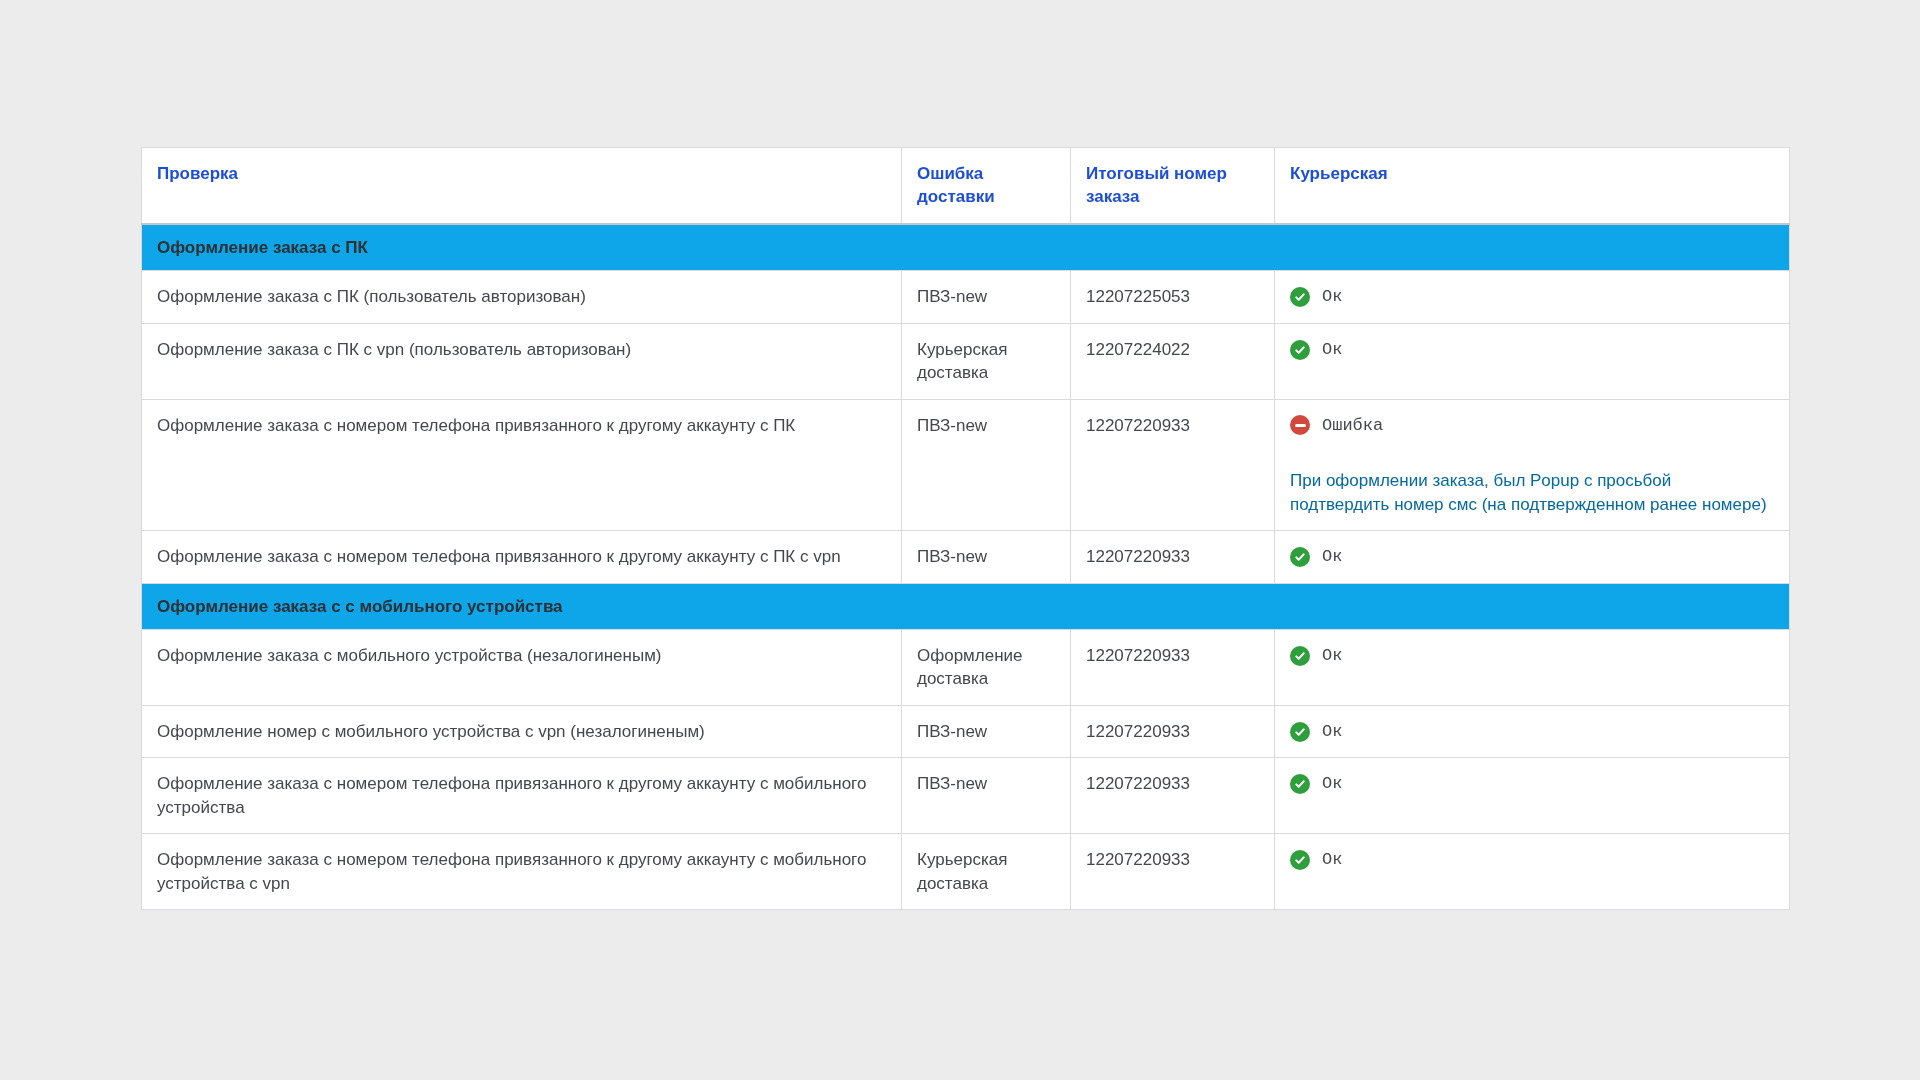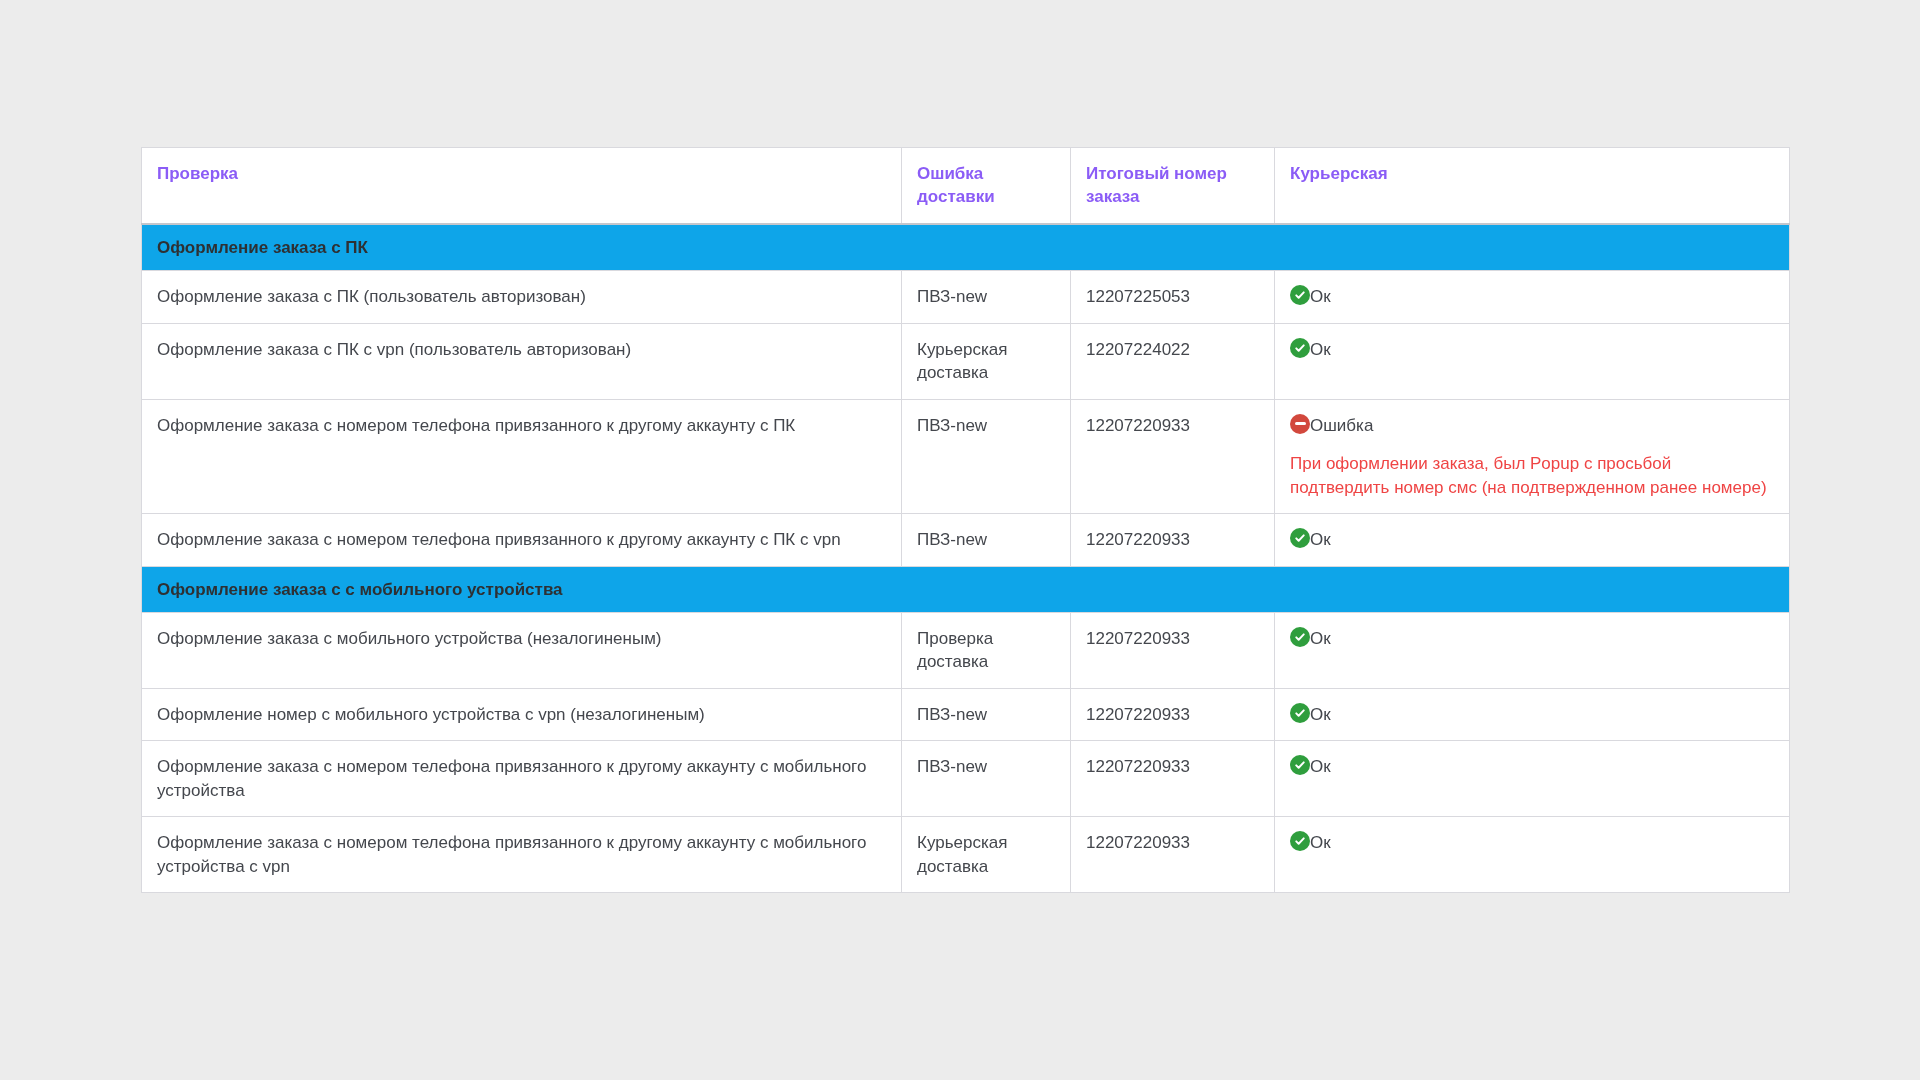--- a/index.html
+++ b/index.html
@@ -32,55 +32,56 @@
   th, td {
     border: 1px solid #d9d9de;
     vertical-align: top;
     text-align: left;
     padding: 14px 15px;
     font-size: 17px;
     line-height: 1.38;
   }
   th {
     font-weight: 700;
-    color: #8b5cf6;
+    color: #1d4ed8;
     border-bottom: 2px solid #c4c6cc;
   }
   tr.section-row td {
     background: #0ea5e9;
     font-weight: 700;
     color: #2e3033;
     padding: 11px 15px;
   }
   .status {
     display: flex;
-    align-items: flex-start;
-    gap: 0;
+    align-items: center;
+    gap: 12px;
+    font-family: Liberation Mono, monospace;
   }
   .icon {
     width: 20px;
     height: 20px;
     border-radius: 50%;
     display: inline-flex;
     align-items: center;
     justify-content: center;
     flex: 0 0 auto;
   }
   .icon.ok { background: #2f9e3d; }
   .icon.error { background: #d2483d; }
   .icon.error .bar {
     width: 11px;
     height: 3px;
     background: #ffffff;
     border-radius: 1.5px;
     display: block;
   }
   .comment-text {
-    margin-top: 15px;
-    color: #ef4444;
+    margin-top: 32px;
+    color: #0369a1;
   }
 </style>
 </head>
 <body>
 
 <div class="table-wrap">
   <table class="report">
     <colgroup>
       <col class="c1">
         <col class="c2">
@@ -163,21 +164,21 @@
           </div>
         </td>
       </tr>
 
       <tr class="section-row">
         <td colspan="4">Оформление заказа с с мобильного устройства</td>
       </tr>
 
       <tr class="data-row">
         <td>Оформление заказа с мобильного устройства (незалогиненым)</td>
-        <td>Проверка доставка</td>
+        <td>Оформление доставка</td>
         <td>12207220933</td>
         <td>
           <div class="status">
             <span class="icon ok">
               <svg width="12" height="12" viewBox="0 0 16 16">
                   <path d="M3 8.5l3.2 3.2 6.8-7.2" stroke="#fff" stroke-width="2.6" fill="none" stroke-linecap="round" stroke-linejoin="round"></path>
                 </svg>
             </span>
             <span class="status-label">Ок</span>
           </div>

